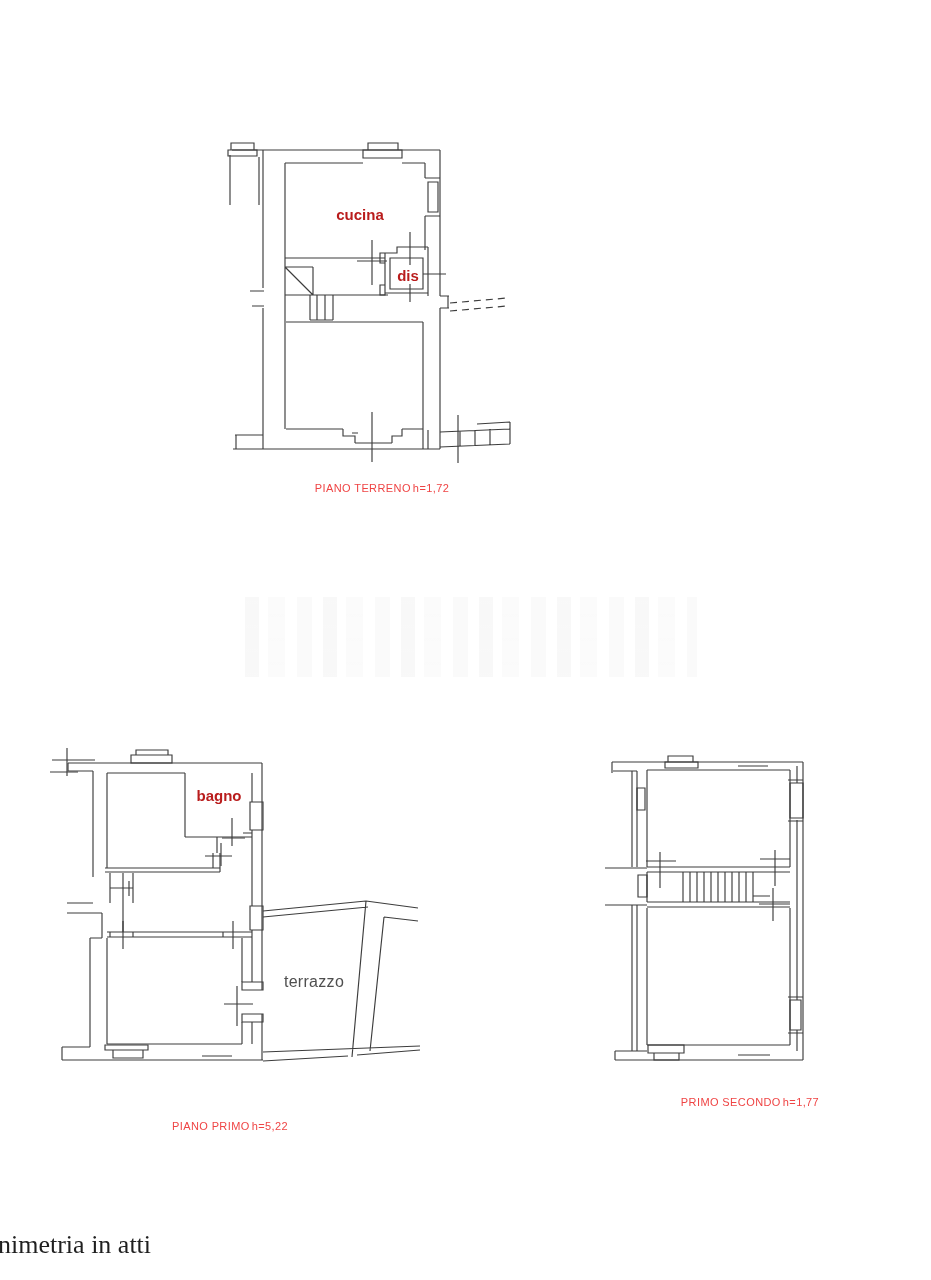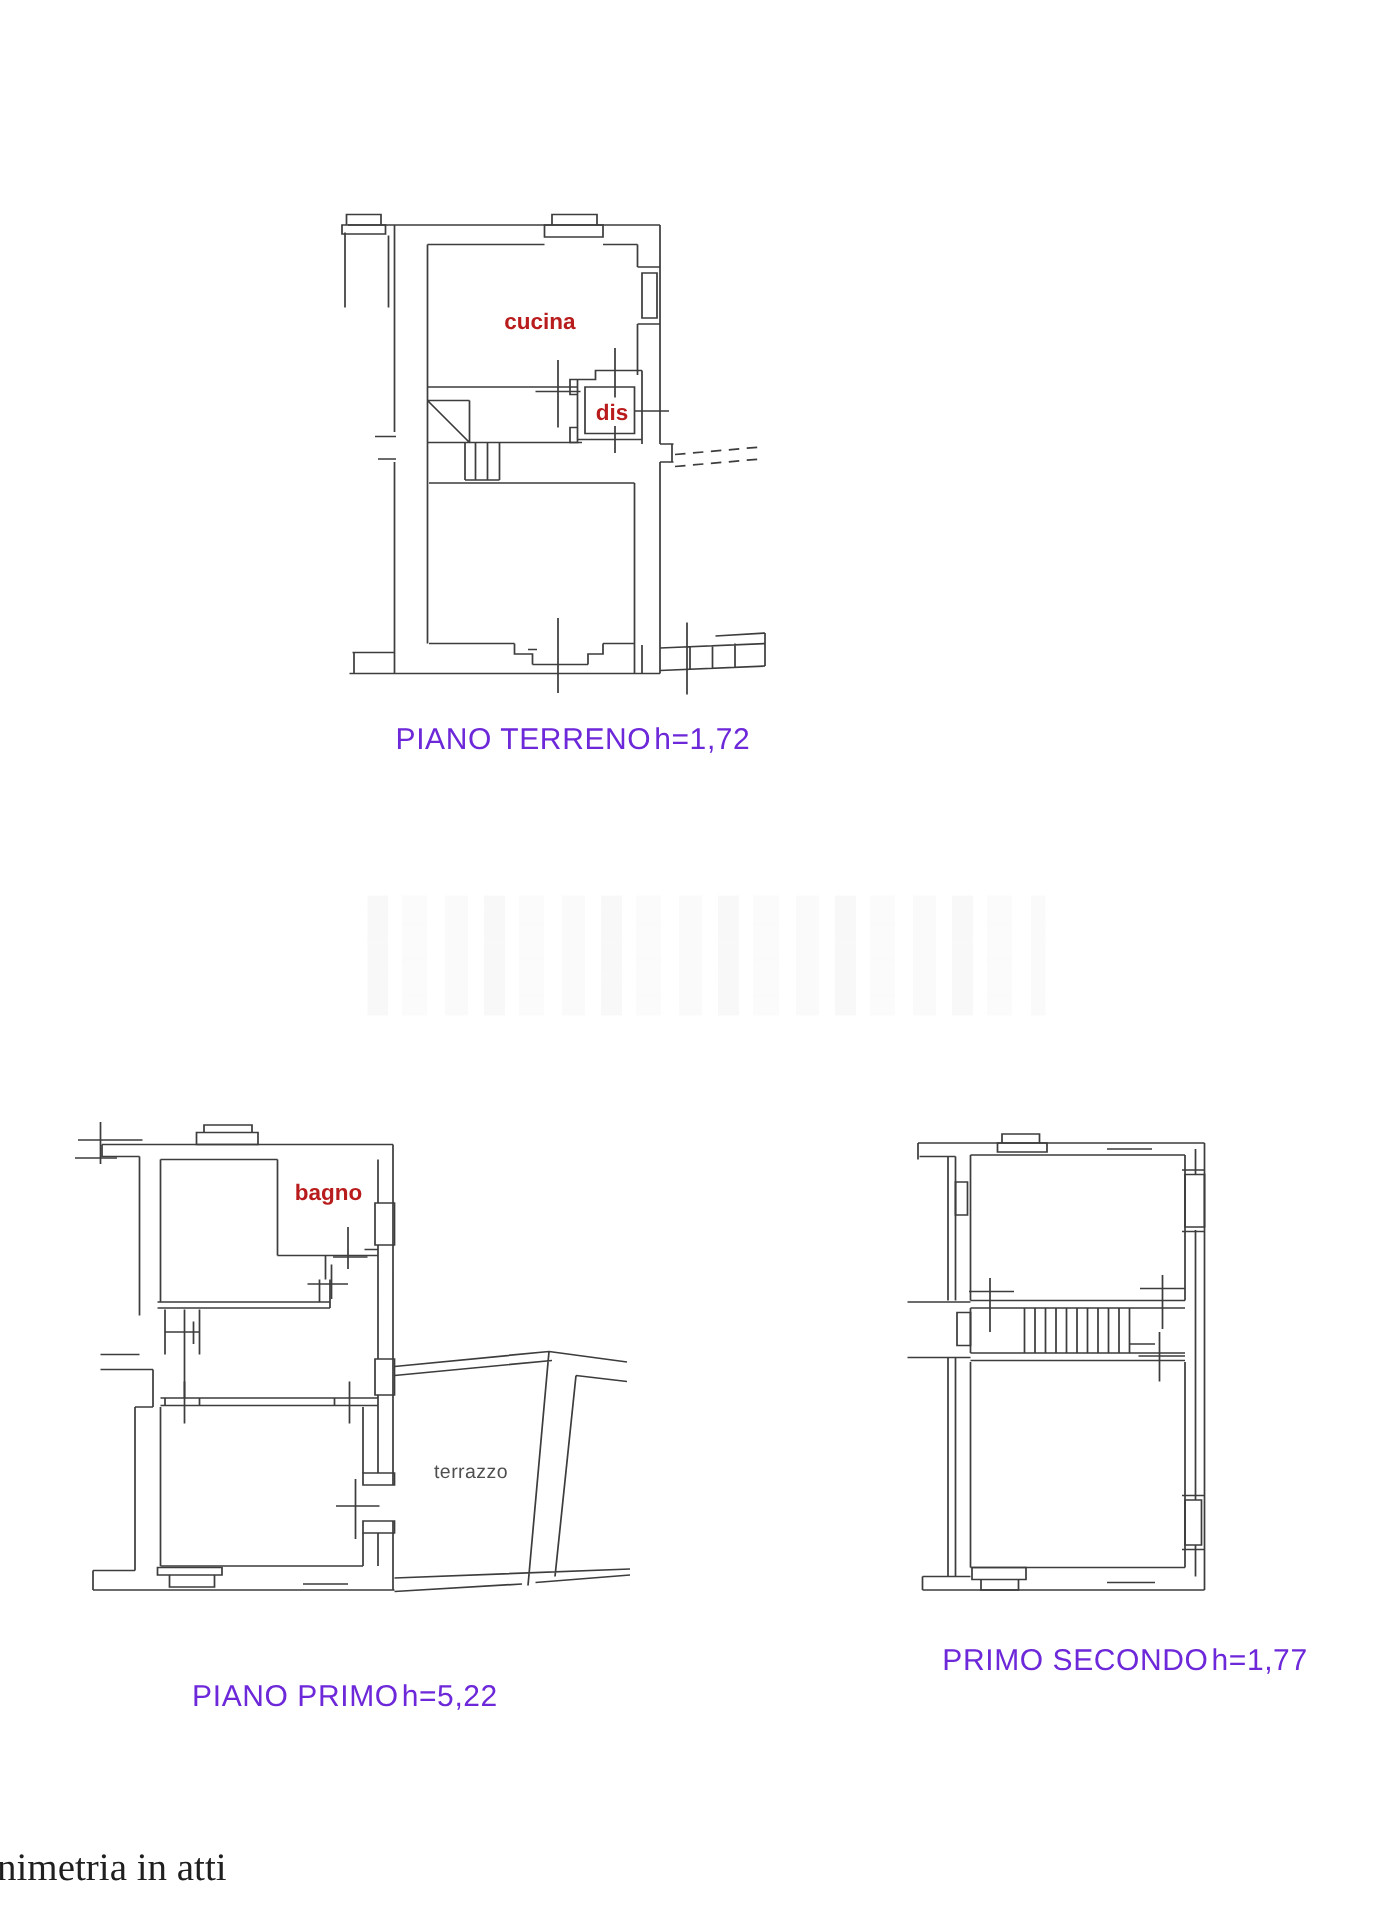--- a/index.html
+++ b/index.html
@@ -1,24 +1,24 @@
 <!DOCTYPE html>
 <html><head>
 <meta charset="utf-8">
 <style>
   html,body{margin:0;padding:0;background:#fff;}
   #page{position:relative;width:931px;height:1280px;background:#ffffff;overflow:hidden;
         font-family:"Liberation Sans",sans-serif;color:#1b1b1b;}
   .plan-svg{position:absolute;}
   .plan-svg path, .plan-svg rect{stroke:#3d3d3d;stroke-width:1.15;fill:none;}
   .caption{position:absolute;transform:translateX(-50%);display:inline-flex;gap:2px;
-           white-space:nowrap;font-size:20px;letter-spacing:.4px;color:#6d28d9;}
+           white-space:nowrap;font-size:11px;letter-spacing:.4px;color:#ef4444;}
   .room-label{position:absolute;transform:translateX(-50%);font-size:15px;font-weight:bold;
               color:#b91c1c;white-space:nowrap;}
-  .room-label.light{font-weight:normal;font-size:13px;color:#4f4f4f;letter-spacing:.3px;}
+  .room-label.light{font-weight:normal;font-size:16px;color:#4f4f4f;letter-spacing:.3px;}
   #watermark{position:absolute;left:245px;top:597px;width:452px;height:80px;opacity:.55;
      background-image:
        repeating-linear-gradient(90deg, rgba(0,0,0,.05) 0 14px, rgba(0,0,0,0) 14px 23px,
           rgba(0,0,0,.03) 23px 40px, rgba(0,0,0,0) 40px 52px, rgba(0,0,0,.04) 52px 67px, rgba(0,0,0,0) 67px 78px),
        repeating-linear-gradient(0deg, rgba(255,255,255,.9) 0 4px, rgba(255,255,255,0) 4px 12px,
           rgba(255,255,255,.7) 12px 15px, rgba(255,255,255,0) 15px 24px);
   }
   #footer-caption{position:absolute;left:-2px;top:1230px;font-family:"Liberation Serif",serif;
                   font-size:26px;color:#1f1f1f;white-space:nowrap;}
 </style>

